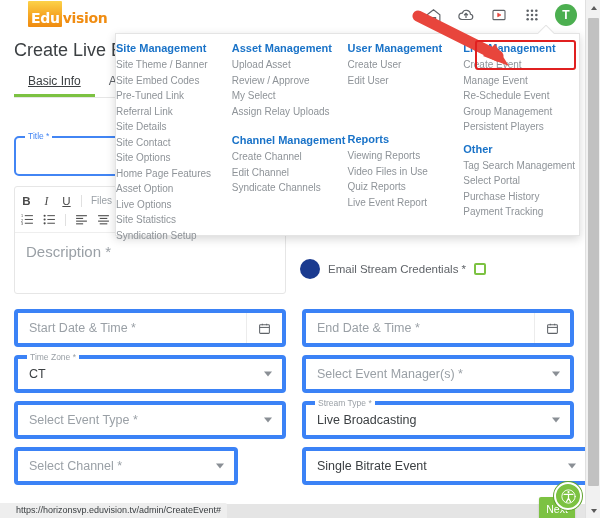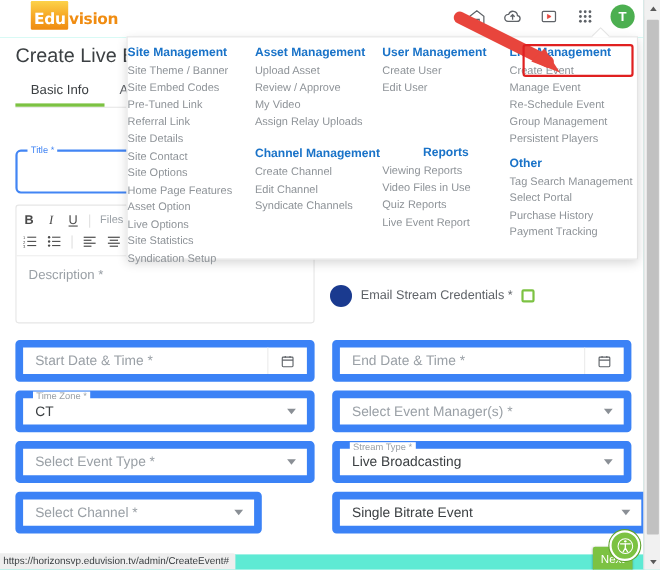--- a/index.html
+++ b/index.html
@@ -11,21 +11,21 @@
     font-family: "Liberation Sans", sans-serif;
     background: #ffffff;
     color: #3c4043;
   }
 
   #app {
     position: relative;
     width: 600px;
     height: 518px;
     overflow: hidden;
-    background: #5eead4;
+    background: #e5e5e5;
   }
 
   
   .topbar {
     position: absolute;
     top: 0; left: 0;
     width: 585px;
     height: 34px;
     background: #ffffff;
     z-index: 5;
@@ -120,27 +120,28 @@
     padding: 5px 14px 6px 14px;
     font-size: 12px;
     color: #5f6368;
     cursor: pointer;
     border-bottom: 3px solid transparent;
     white-space: nowrap;
   }
   .tab.active {
     color: #3c4043;
     border-bottom-color: #7cc242;
+    text-decoration: underline;
   }
 
   
   .field {
     position: absolute;
     background: #ffffff;
-    border: 7px solid #3b82f6;
+    border: 4px solid #3b82f6;
     border-radius: 4px;
     height: 38px;
   }
   .field.focused {
     border: 2px solid #4285f4;
     border-radius: 5px;
   }
   .field .ph {
     position: absolute;
     left: 11px; top: 50%;
@@ -228,21 +229,21 @@
     width: 1px; height: 12px;
     background: #e0e0e0;
   }
   .rte-font {
     font-size: 10px;
     color: #9aa0a6;
     cursor: pointer;
   }
   .rte-body {
     padding: 10px 11px;
-    font-size: 12px;
+    font-size: 15px;
     color: #9aa0a6;
   }
 
   
   #email-creds {
     position: absolute;
     left: 300px; top: 222px;
     width: 276px; height: 26px;
     display: flex;
     align-items: center;
@@ -412,21 +413,21 @@
   }
 
   
   #statusbar {
     position: absolute;
     left: 0; bottom: 0;
     height: 15px;
     background: #eeeeee;
     color: #3c4043;
     font-size: 9px;
-    padding: 2px 6px 0 3px;
+    padding: 2px 6px 0 16px;
     border-top-right-radius: 2px;
     z-index: 25;
     white-space: nowrap;
   }
 </style>
 </head>
 <body>
 
 <div id="app">
 
@@ -645,33 +646,33 @@
         <div class="menu-item">Asset Option</div>
         <div class="menu-item">Live Options</div>
         <div class="menu-item">Site Statistics</div>
         <div class="menu-item">Syndication Setup</div>
       </div>
 
       <div class="menu-col">
         <div class="menu-head">Asset Management</div>
         <div class="menu-item">Upload Asset</div>
         <div class="menu-item">Review / Approve</div>
-        <div class="menu-item">My Video</div>
+        <div class="menu-item">My Select</div>
         <div class="menu-item">Assign Relay Uploads</div>
         <div class="menu-head spaced">Channel Management</div>
         <div class="menu-item">Create Channel</div>
         <div class="menu-item">Edit Channel</div>
         <div class="menu-item">Syndicate Channels</div>
       </div>
 
       <div class="menu-col">
         <div class="menu-head">User Management</div>
         <div class="menu-item">Create User</div>
         <div class="menu-item">Edit User</div>
-        <div class="menu-head spaced" style="margin-top:45px;margin-left:37px;">Reports</div>
+        <div class="menu-head spaced" style="margin-top:45px;">Reports</div>
         <div class="menu-item">Viewing Reports</div>
         <div class="menu-item">Video Files in Use</div>
         <div class="menu-item">Quiz Reports</div>
         <div class="menu-item">Live Event Report</div>
       </div>
 
       <div class="menu-col">
         <div class="menu-head">Live Management</div>
         <div class="menu-item">Create Event</div>
         <div class="menu-item">Manage Event</div>

